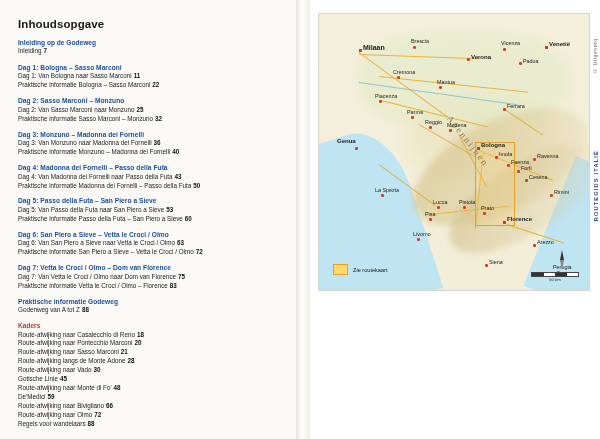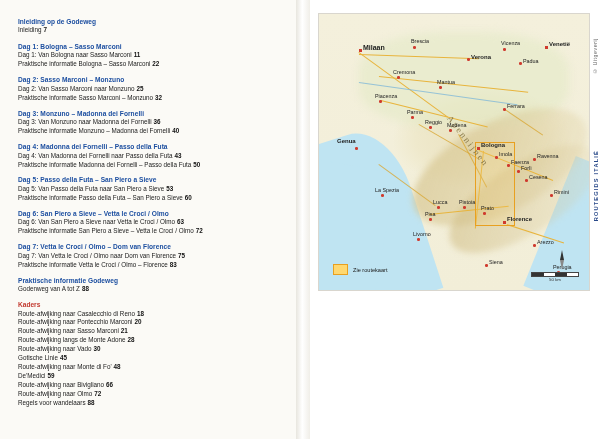--- a/index.html
+++ b/index.html
@@ -295,20 +295,21 @@
     letter-spacing: 1.2px;
     font-weight: bold;
   }
 </style>
 </head>
 <body>
 
 <div class="page">
 
   <div class="left-page">
+    <h1 class="toc-title">Inhoudsopgave</h1>
 
     <div class="intro-group">
       <div class="intro-head">Inleiding op de Godeweg</div>
       <div class="entry">
         <span>Inleiding</span><span class="pg">7</span>
       </div>
     </div>
 
     <div class="group">
       <div class="group-head">Dag 1: Bologna – Sasso Marconi</div>

